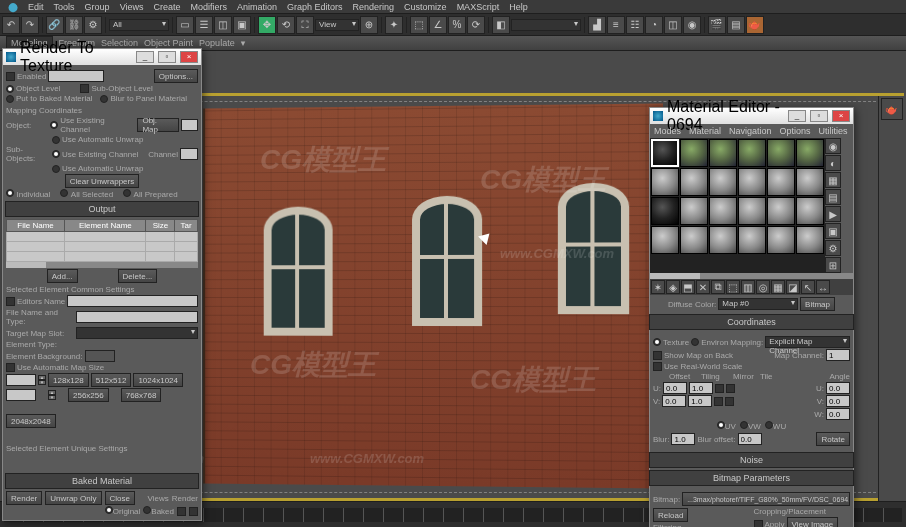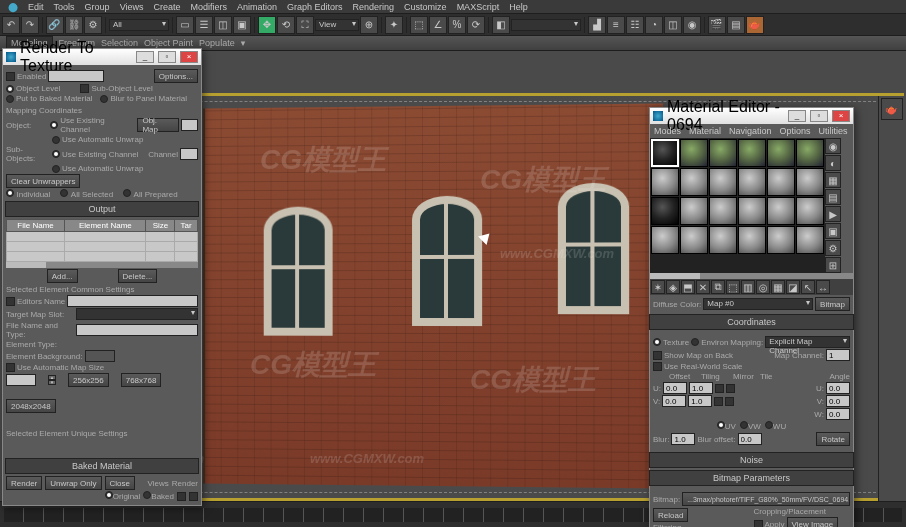--- a/index.html
+++ b/index.html
@@ -236,21 +236,21 @@
         <span class="lbl">Use Existing Channel</span>
       <span style="flex:1"></span>
         <span class="lbl">Channel</span>
         <span class="inp" style="width:18px"></span>
       </div>
     <div class="row">
         <span style="width:44px"></span>
         <span class="rad"></span>
         <span class="lbl">Use Automatic Unwrap</span>
       </div>
-    <div class="row" style="justify-content:flex-start">
+    <div class="row" style="justify-content:center">
         <span class="btn">Clear Unwrappers</span>
       </div>
     <div class="row" style="justify-content:flex-start;gap:10px">
       <span><span class="rad on"></span> <span class="lbl">Individual</span></span>
       <span><span class="rad"></span> <span class="lbl">All Selected</span></span>
       <span><span class="rad"></span> <span class="lbl">All Prepared</span></span>
     </div>
 
     <div class="sect-hd">Output</div>
     <table class="tbl">
@@ -290,37 +290,47 @@
       </div>
 
     <div class="lbl" style="margin-top:2px">Selected Element Common Settings</div>
     <div class="row">
         <span class="chk"></span>
         <span class="lbl">Editors</span>
         <span class="lbl">Name</span>
         <span class="inp" style="flex:1"></span>
       </div>
     <div class="row">
+        <span class="lbl" style="width:68px">File Name and Type:</span>
+        <span class="inp" style="flex:1"></span>
+      </div>
+    <div class="row">
         <span class="lbl" style="width:68px">Target Map Slot:</span>
         <span class="drop" style="flex:1"></span>
       </div>
     <div class="row">
-        <span class="lbl" style="width:68px">File Name and Type:</span>
-        <span class="inp" style="flex:1"></span>
-      </div>
-    <div class="row">
         <span class="lbl" style="width:68px">Element Type:</span>
       </div>
     <div class="row">
         <span class="lbl">Element Background:</span>
         <span class="swatch"></span>
       </div>
     <div class="row">
         <span class="chk"></span>
         <span class="lbl">Use Automatic Map Size</span>
+      </div>
+    <div class="row" style="flex-wrap:wrap;gap:2px">
+      <span class="inp" style="width:30px"></span>
+        <div class="spin">
+          <div>▴</div>
+          <div>▾</div>
+        </div>
+      <span class="btn">128x128</span>
+      <span class="btn">512x512</span>
+      <span class="btn">1024x1024</span>
       </div>
     <div class="row" style="flex-wrap:wrap;gap:12px">
       <span class="inp" style="width:30px"></span>
         <div class="spin">
           <div>▴</div>
           <div>▾</div>
         </div>
       <span class="btn">256x256</span>
       <span class="btn">768x768</span>
       <span class="btn">2048x2048</span>
@@ -410,21 +420,21 @@
     <div class="tbtn">✕</div>
     <div class="tbtn">⧉</div>
     <div class="tbtn">⬚</div>
     <div class="tbtn">▥</div>
     <div class="tbtn">◎</div>
     <div class="tbtn">▦</div>
     <div class="tbtn">◪</div>
     <div class="tbtn">↖</div>
     <div class="tbtn">↔</div>
   </div>
-  <div class="row" style="padding:1px 3px">
+  <div class="row" style="padding:1px 18px">
     <span class="lbl">Diffuse Color:</span>
     <span class="drop" style="flex:1">Map #0</span>
     <span class="btn">Bitmap</span>
   </div>
 
   <div class="sect-hd">Coordinates</div>
   <div class="dlg-body coord">
     <div class="row">
       <span class="rad on"></span>
         <span class="lbl">Texture</span>

